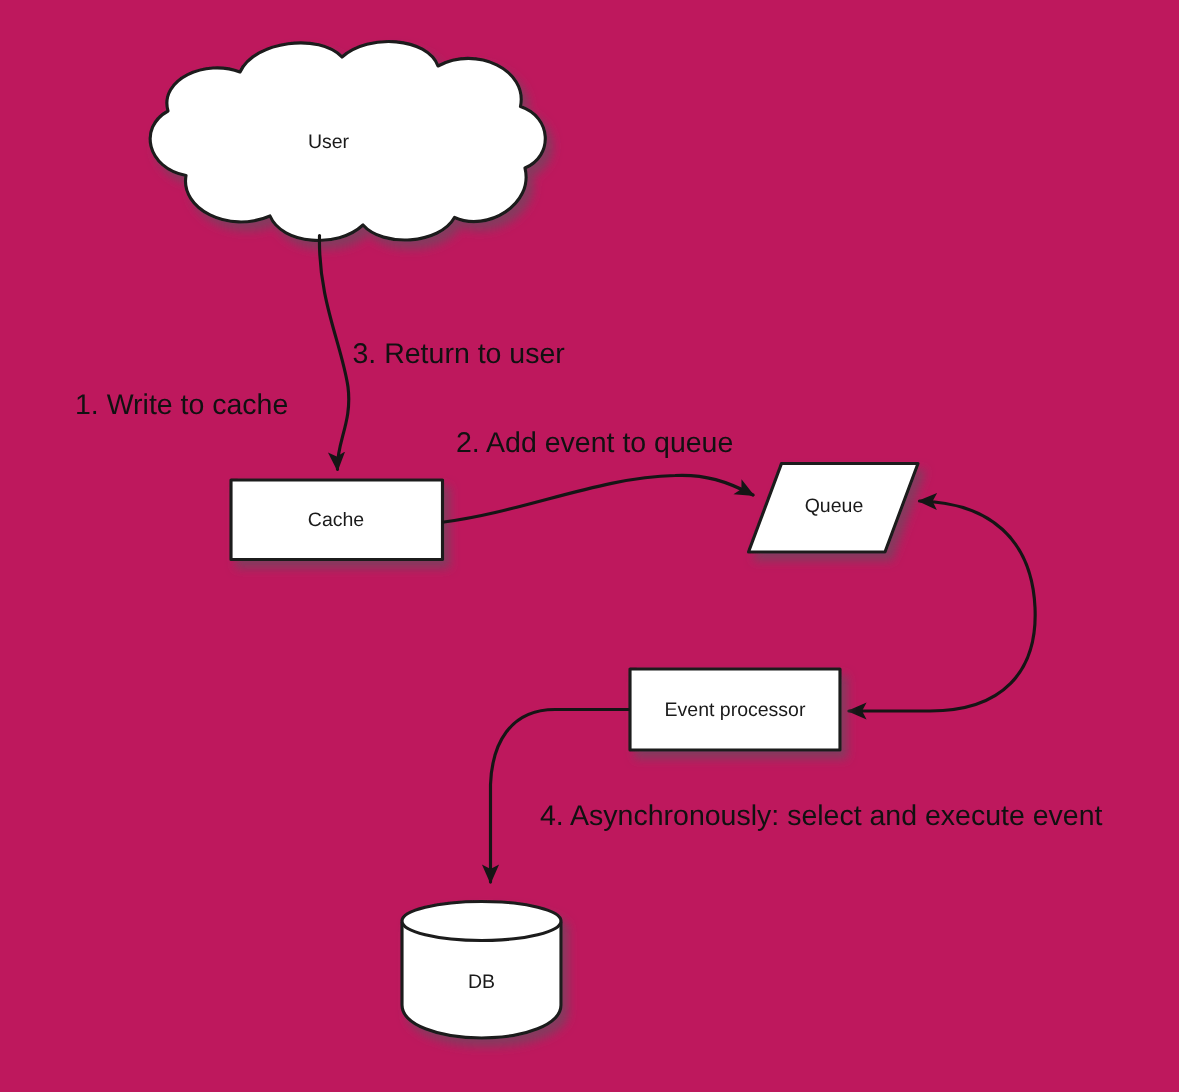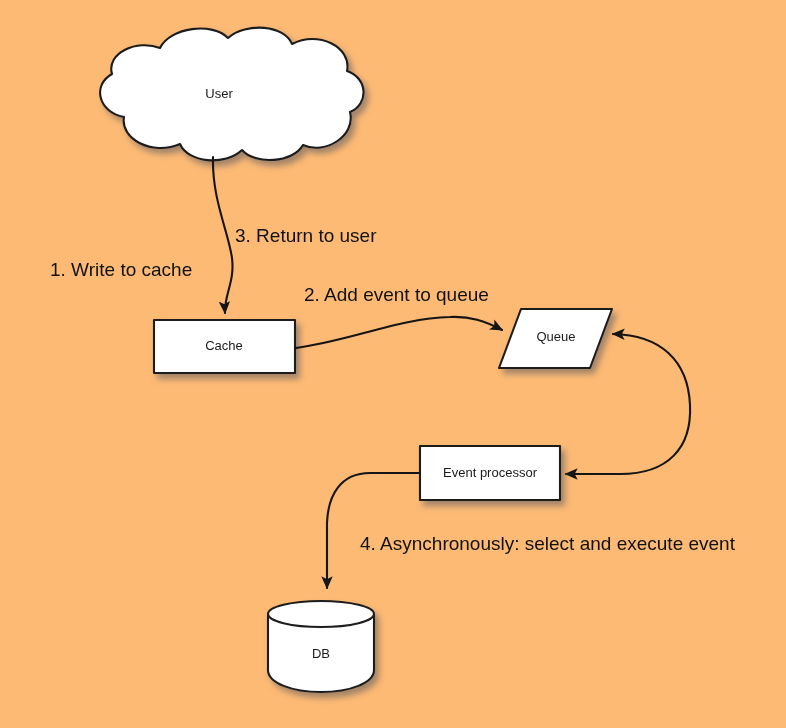--- a/index.html
+++ b/index.html
@@ -10,21 +10,21 @@
   body {
     width: 786px;
     height: 728px;
     font-family: "Liberation Sans", sans-serif;
     overflow: hidden;
   }
   #canvas {
     position: relative;
     width: 786px;
     height: 728px;
-    background: #fdba74;
+    background: #be185d;
   }
   #diagram-svg {
     position: absolute;
     top: 0;
     left: 0;
     width: 786px;
     height: 728px;
   }
   .node-label {
     font-family: "Liberation Sans", sans-serif;

